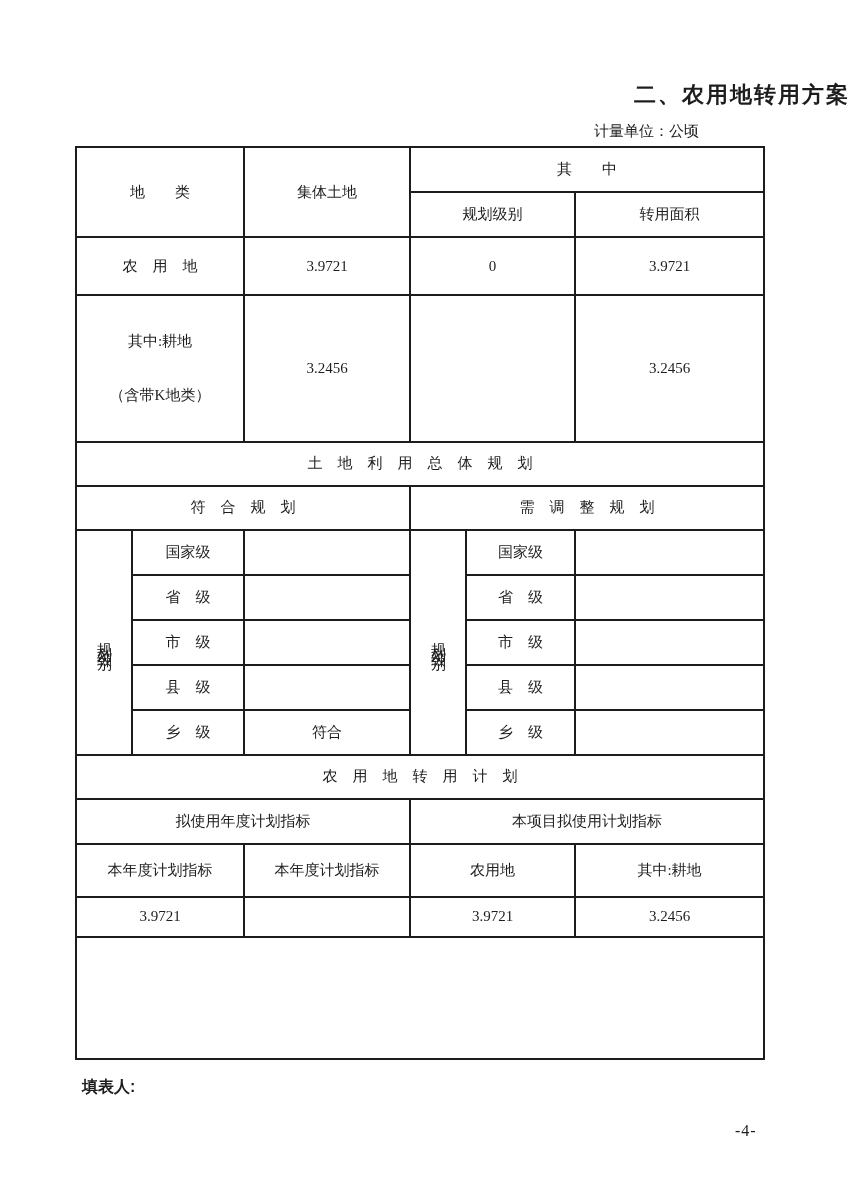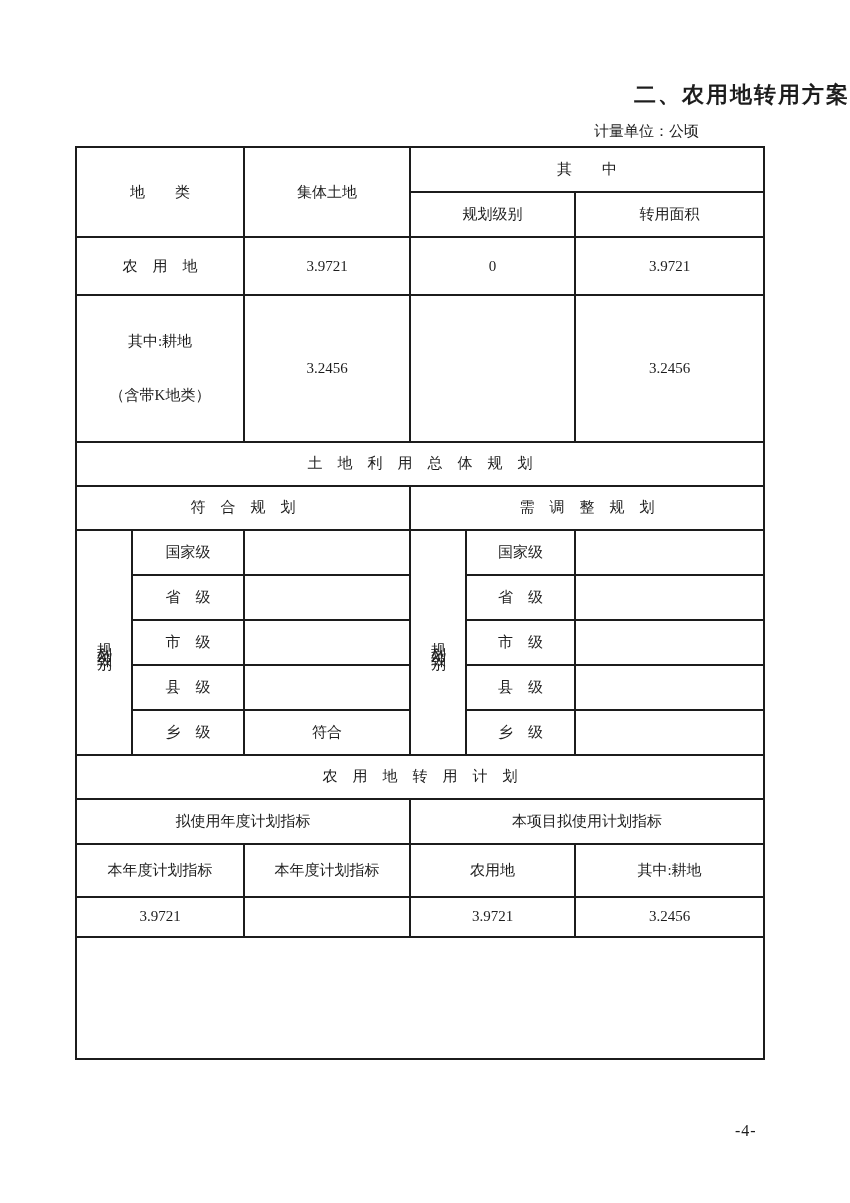--- a/index.html
+++ b/index.html
@@ -187,15 +187,16 @@
         <td colspan="2">3.9721</td>
         <td>3.2456</td>
       </tr>
 
       <tr class="r122">
         <td colspan="6"></td>
       </tr>
     </tbody>
   </table>
 
+  <div class="footer-label">填表人:</div>
   <div class="page-num">-4-</div>
 
 </div>
 
 </body></html>

